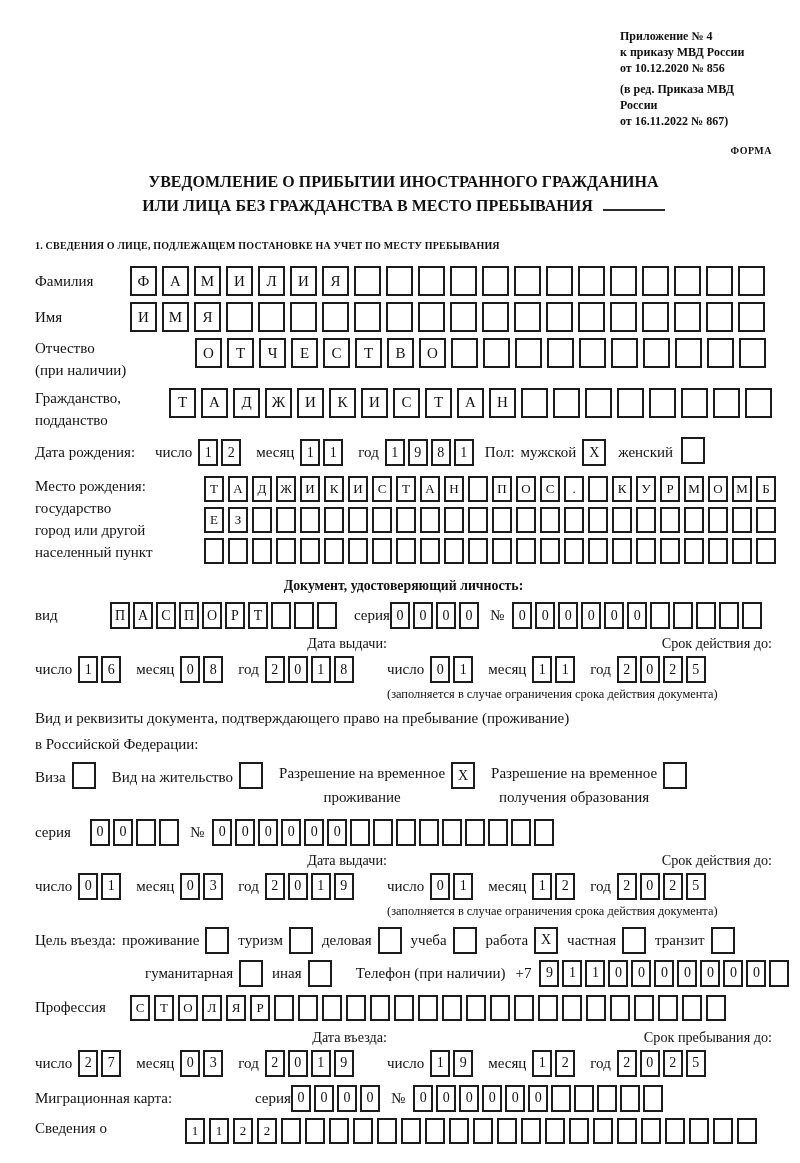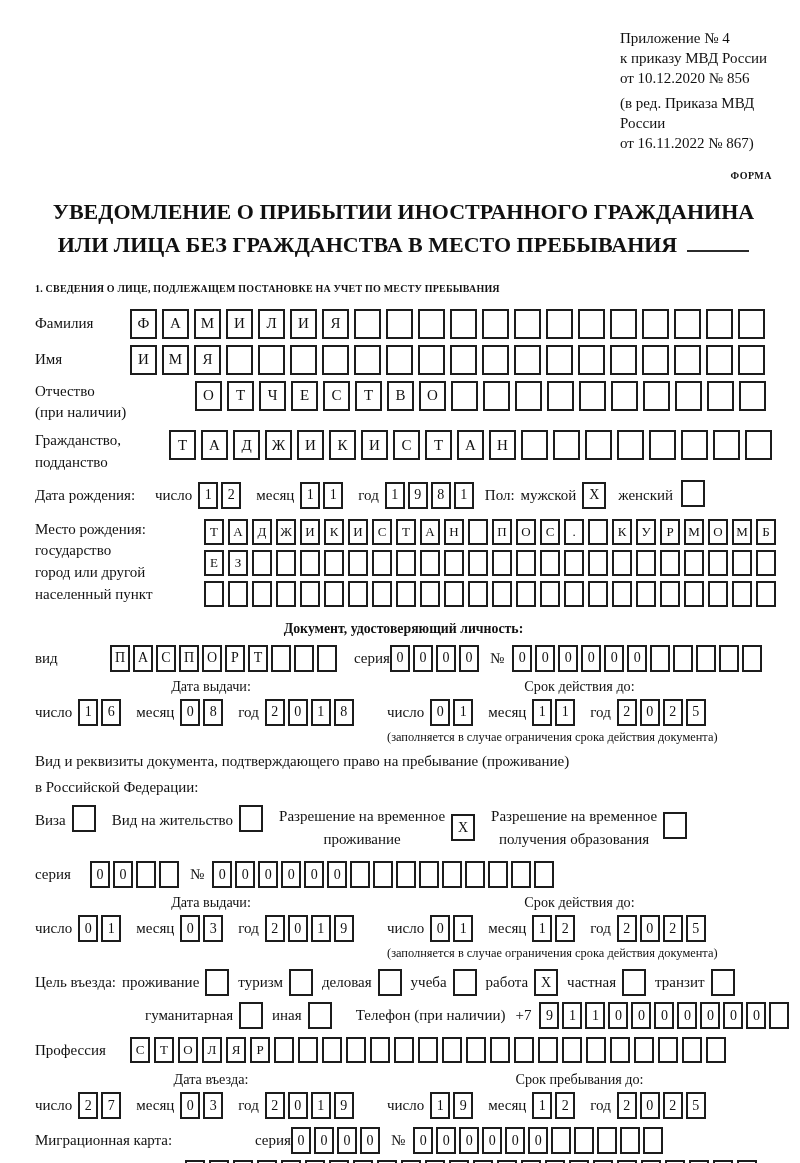--- a/index.html
+++ b/index.html
@@ -5,25 +5,25 @@
   * { box-sizing: border-box; }
   html, body { margin: 0; padding: 0; background: #ffffff; }
   body {
     width: 800px; height: 1163px; overflow: hidden;
     font-family: "Liberation Serif", "DejaVu Serif", serif;
     color: #111; font-size: 15px;
   }
   .page { width: 800px; height: 1163px; padding: 28px 28px 10px 35px; }
 
   
-  .top-note { margin-left: 585px; font-size: 15px; line-height: 1.34; }
+  .top-note { margin-left: 585px; font-size: 12px; line-height: 1.34; font-weight: bold; }
   .top-note .gap { margin-top: 5px; }
   .forma { text-align: right; font-weight: bold; font-size: 10px; margin-top: 16px; letter-spacing: .5px; }
 
-  .title { text-align: center; font-weight: bold; font-size: 22px; line-height: 1.5; margin-top: 14px; }
+  .title { text-align: center; font-weight: bold; font-size: 16px; line-height: 1.5; margin-top: 14px; }
   .title-underline { display: inline-block; width: 62px; border-bottom: 2px solid #2b2b2b; margin-left: 10px; vertical-align: baseline; }
 
   .section-heading { font-weight: bold; font-size: 10px; margin: 22px 0 15px 0; letter-spacing: .2px; white-space: nowrap; }
 
   .row { display: flex; align-items: center; margin-bottom: 6px; }
   .row.align-top { align-items: flex-start; }
   .label { flex-shrink: 0; }
   .label-col { flex-shrink: 0; line-height: 1.45; }
   .lw95 { width: 95px; } .lw134 { width: 134px; } .lw160 { width: 160px; }
   .lw169 { width: 169px; } .lw150 { width: 150px; }
@@ -43,32 +43,32 @@
   .dg { display: inline-flex; align-items: center; }
   .dg .dg-label { margin: 0 6px 0 12px; }
   .dg .dg-label:first-child { margin-left: 0; }
   .dg .dg-boxes { display: inline-flex; }
 
   .doc-heading { text-align: center; font-weight: bold; font-size: 13.8px; margin: 10px 0 8px 0; }
 
   .two-col { display: flex; align-items: flex-start; margin-bottom: 8px; }
   .date-col.left { width: 352px; flex-shrink: 0; }
   .date-col.right { flex: 1; }
-  .col-head { text-align: center; font-size: 14.2px; margin-bottom: 4px; }
+  .col-head { text-align: right; font-size: 14.2px; margin-bottom: 4px; }
   .small-note { font-size: 12.4px; margin-top: 4px; white-space: nowrap; }
 
   .intro-line { margin-bottom: 9px; }
 
   .opts { display: inline-flex; align-items: center; }
   .opt { display: inline-flex; align-items: center; margin-left: 9px; }
   .opt:first-child { margin-left: 6px; }
   .opt-label { margin-right: 6px; }
   .opt-label.stack { display: inline-flex; flex-direction: column; text-align: center; line-height: 1.55; }
   .options-row { margin-top: 4px; margin-bottom: 10px; }
-  .options-row .opt.top { align-items: center; margin-left: 16px; }
+  .options-row .opt.top { align-items: flex-start; margin-left: 16px; }
   .options-row .opt { margin-left: 16px; }
   .options-row .opt:first-child { margin-left: 0; }
 
   .purpose-line2 { margin-left: 104px; margin-top: 2px; }
   .phone-label { margin-left: 24px; margin-right: 10px; }
   .phone-prefix { margin-right: 8px; }
 
   .num-label { margin-left: 8px; margin-right: 8px; }
   .seriya-label { margin-right: 0; }
 </style>

